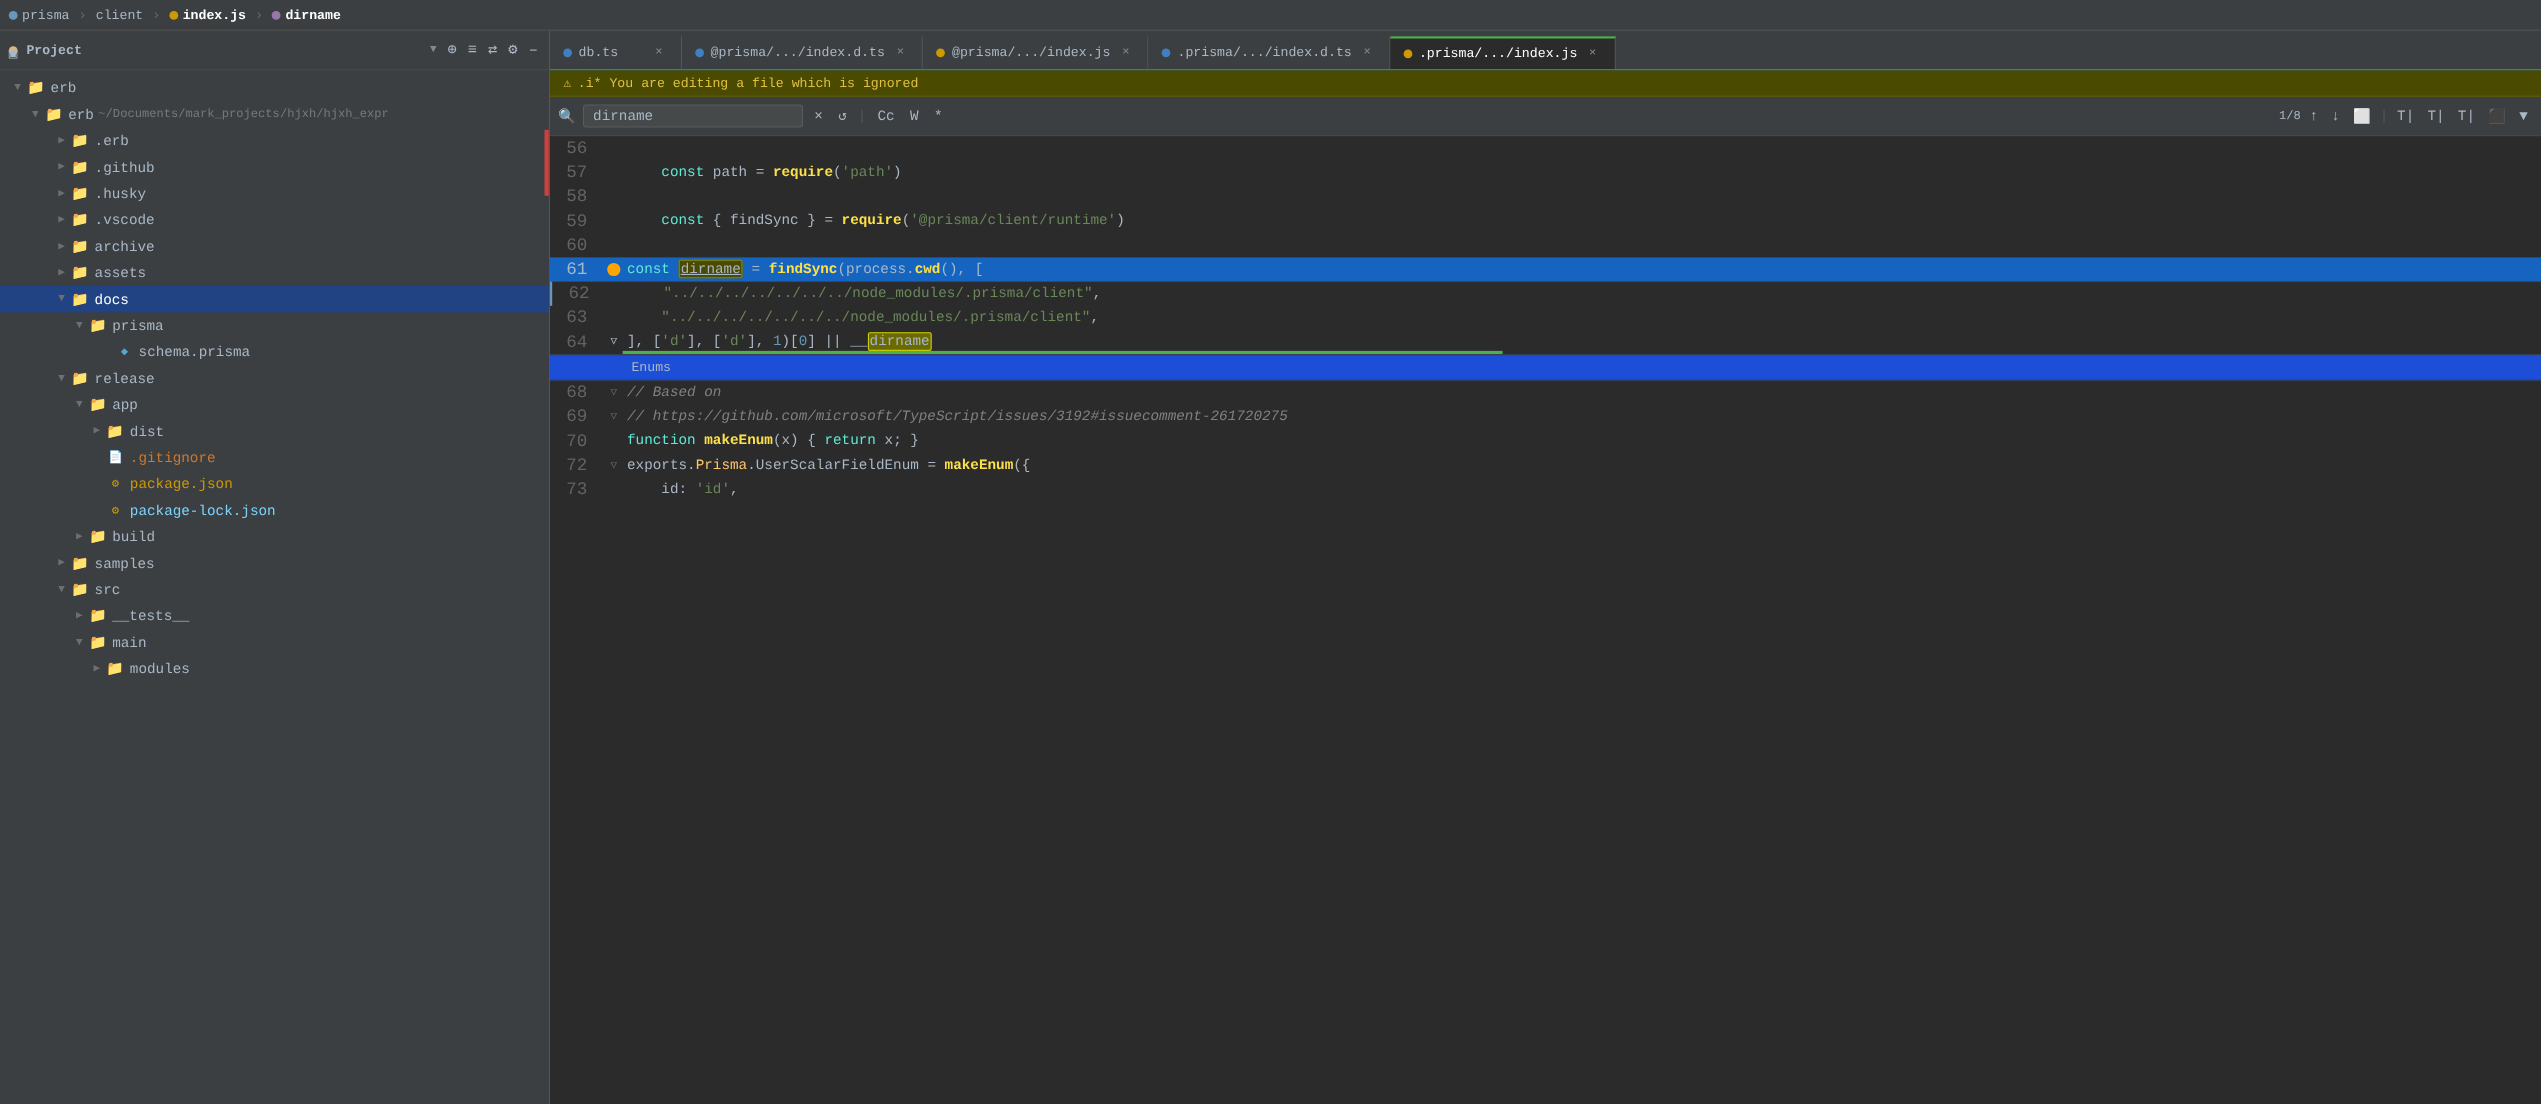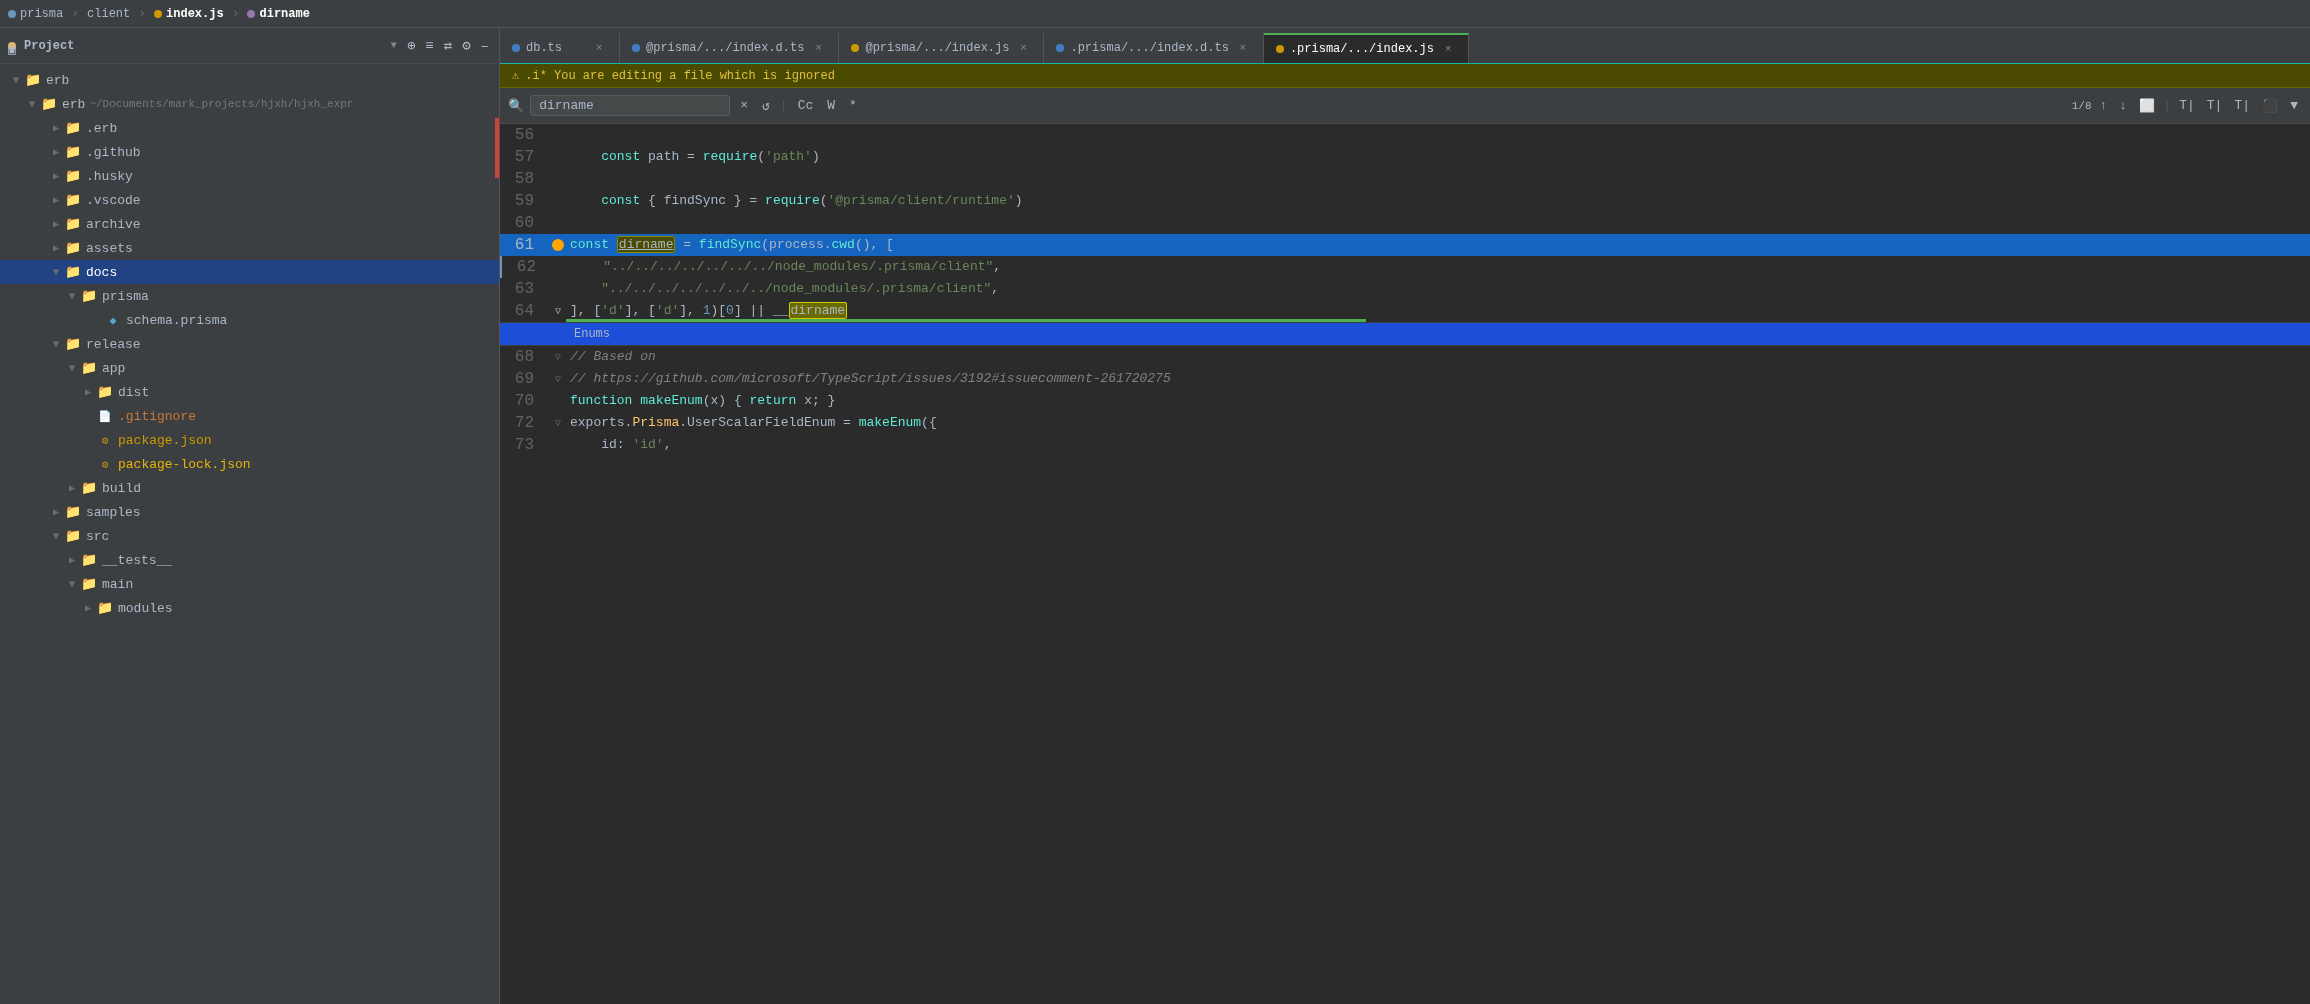--- a/index.html
+++ b/index.html
@@ -308,21 +308,21 @@
       flex: 1;
       padding: 1px 0 1px 4px;
       font-size: 13px;
       line-height: 20px;
       white-space: pre;
     }
 
     
     .kw { color: #5eead4; font-weight: normal; }
     .str { color: #6a8759; }
-    .fn { color: #5eead4; }
+    .fn { color: #fde047; font-weight: bold; }
     .var { color: #a9b7c6; }
     .num { color: #6897bb; }
     .comment { color: #808080; font-style: italic; }
     .cls { color: #ffc66d; }
 
     
     .orange-dot {
       width: 10px; height: 10px;
       background: #ffa500;
       border-radius: 50%;
@@ -473,21 +473,21 @@
 
       <div class="tree-item" style="padding-left:80px;">
         <span class="tree-arrow leaf"></span>
         <span class="tree-icon json-icon">⚙</span>
         <span class="tree-label" style="color:#cc9900;">package.json</span>
       </div>
 
       <div class="tree-item" style="padding-left:80px;">
         <span class="tree-arrow leaf"></span>
         <span class="tree-icon json-icon">⚙</span>
-        <span class="tree-label" style="color:#eab308;">package-lock.json</span>
+        <span class="tree-label" style="color:#7dd3fc;">package-lock.json</span>
       </div>
 
       <div class="tree-item" style="padding-left:64px;">
         <span class="tree-arrow closed"></span>
         <span class="tree-icon folder-icon">📁</span>
         <span class="tree-label">build</span>
       </div>
 
       <div class="tree-item" style="padding-left:48px;">
         <span class="tree-arrow closed"></span>

